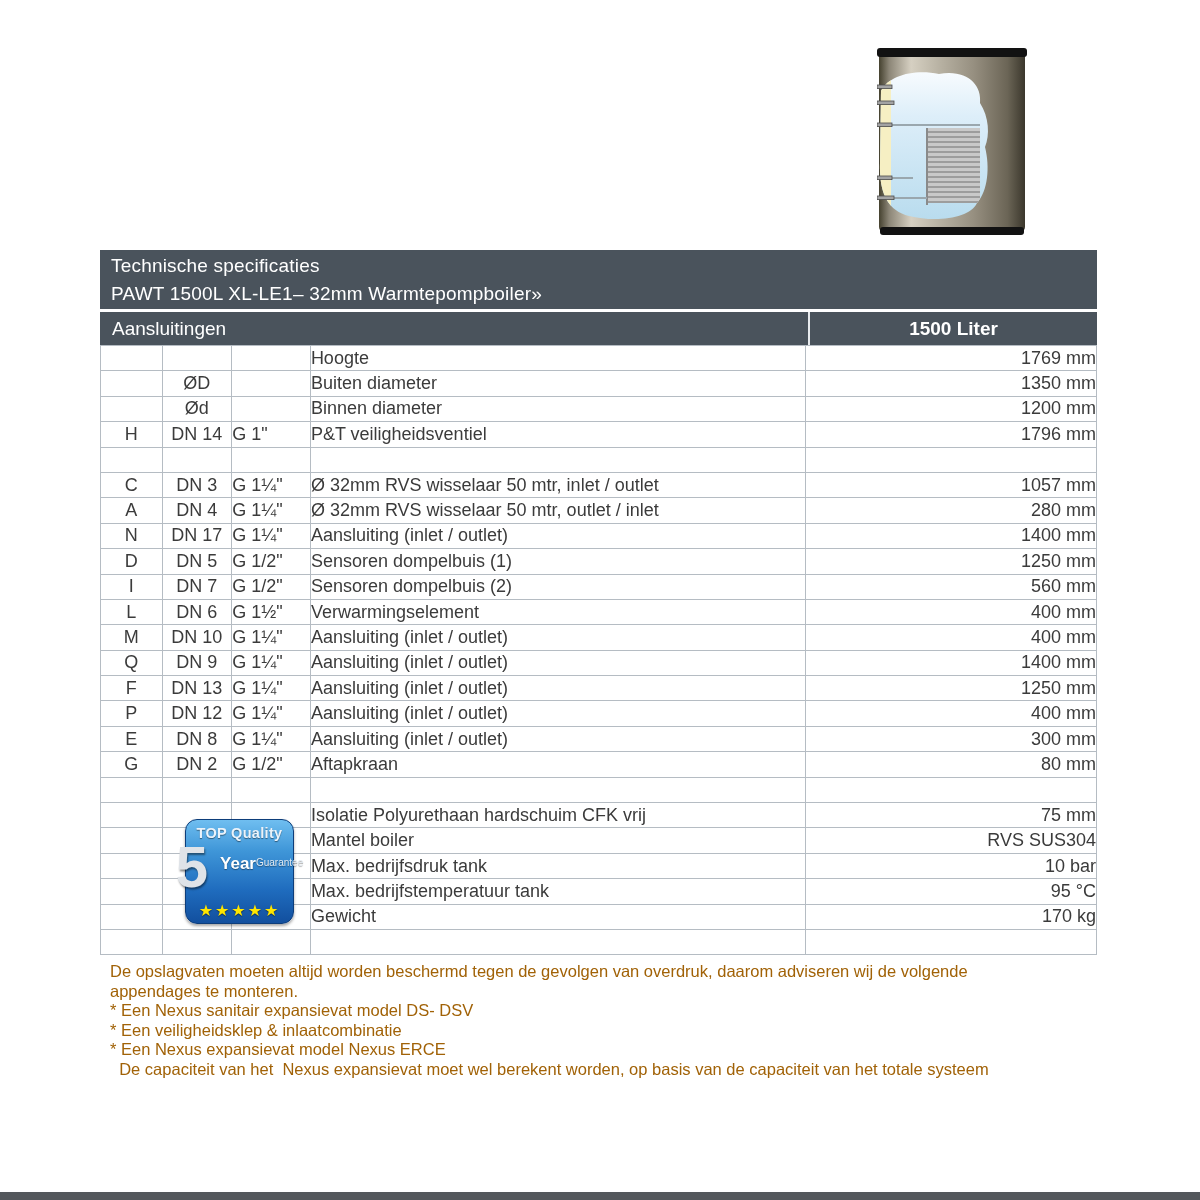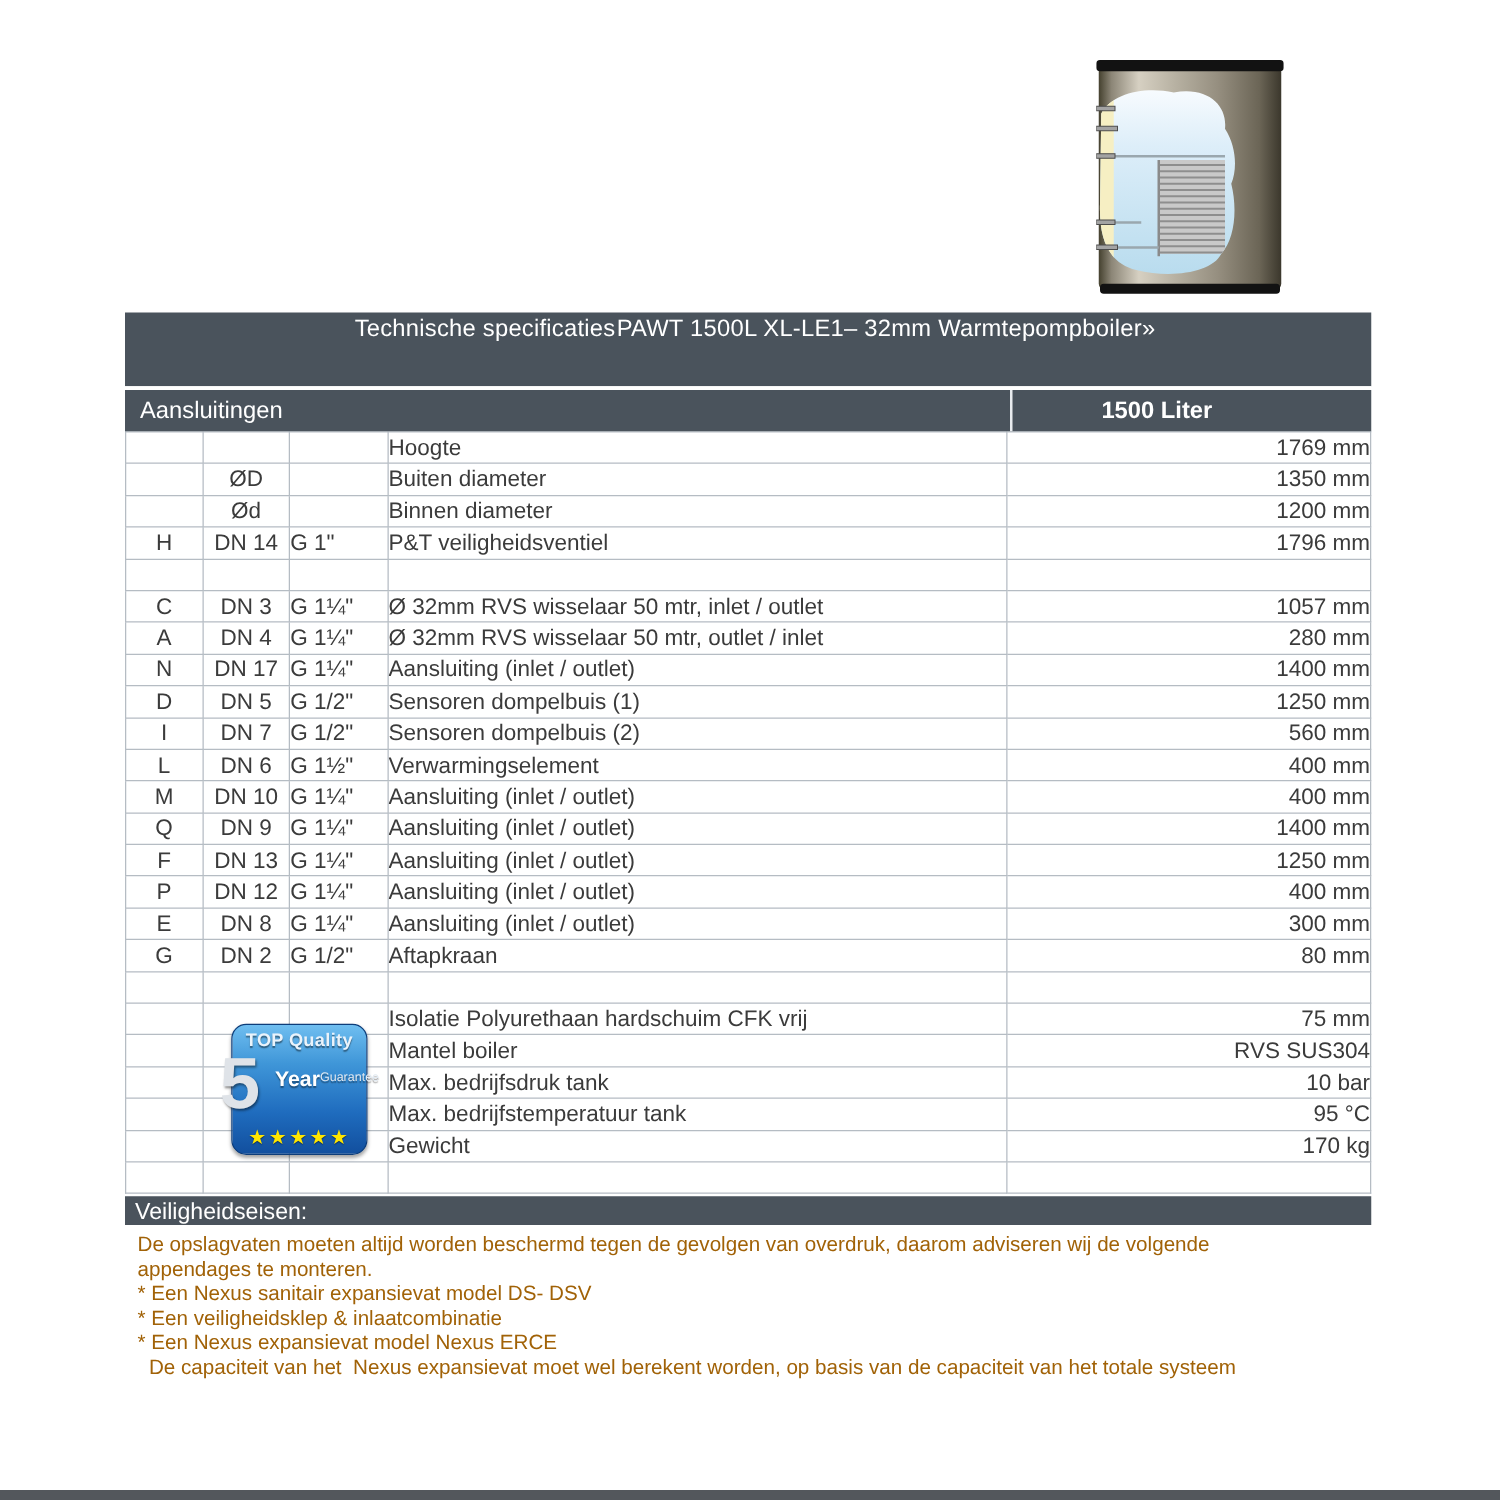--- a/index.html
+++ b/index.html
@@ -6,31 +6,31 @@
   .page{
     position:relative;width:1200px;height:1200px;background:#ffffff;overflow:hidden;
     font-family:"Liberation Sans","DejaVu Sans",sans-serif;color:#3b3b3b;
   }
   
   .boiler{position:absolute;left:877px;top:45px;width:150px;height:193px;}
   
   .sheet{position:absolute;left:100px;top:250px;width:997px;}
   .titlebar{
     background:#4a535c;color:#ffffff;height:59px;padding-left:11px;
-    display:flex;flex-direction:row;justify-content:center;gap:1px;
+    display:flex;flex-direction:column;justify-content:center;gap:1px;
   }
   .titlebar .t1,.titlebar .t2{font-size:19px;line-height:27px;letter-spacing:.2px;}
   .bar-gap{height:3px;background:#ffffff;}
   .subbar{
     position:relative;background:#4a535c;color:#ffffff;height:33px;line-height:33px;
   }
   .subbar .left{padding-left:12px;font-size:19px;}
   .subbar .vsep{position:absolute;left:708px;top:0;width:2px;height:33px;background:#e8ebee;}
   .subbar .right{
-    position:absolute;left:682px;top:0;width:287px;text-align:center;
+    position:absolute;left:710px;top:0;width:287px;text-align:center;
     font-size:19px;font-weight:bold;
   }
   
   table.spec{border-collapse:collapse;width:997px;table-layout:fixed;}
   table.spec td{
     border:1px solid #b5bcc3;height:24.4px;padding:0;font-size:18px;color:#3b3b3b;
     overflow:hidden;white-space:nowrap;vertical-align:middle;
   }
   td.col-letter{width:60px;text-align:center;}
   td.col-dn{width:68px;text-align:center;}
@@ -313,21 +313,20 @@
       <div class="bq-mid">
         <div class="bq-5">5</div>
         <div class="bq-col">
           <div class="bq-year">Year</div>
           <div class="bq-guar">Guarantee</div>
         </div>
       </div>
       <div class="bq-stars">★★★★★</div>
     </div>
 
-    <div class="safetybar">Veiligheidseisen:</div>
 
     <div class="safetytext">
         <div class="safety-line">De opslagvaten moeten altijd worden beschermd tegen de gevolgen van overdruk, daarom adviseren wij de volgende</div>
         <div class="safety-line">appendages te monteren.</div>
         <div class="safety-line">* Een Nexus sanitair expansievat model DS- DSV</div>
         <div class="safety-line">* Een veiligheidsklep &amp; inlaatcombinatie</div>
         <div class="safety-line">* Een Nexus expansievat model Nexus ERCE</div>
         <div class="safety-line">  De capaciteit van het  Nexus expansievat moet wel berekent worden, op basis van de capaciteit van het totale systeem</div>
       </div>
 

